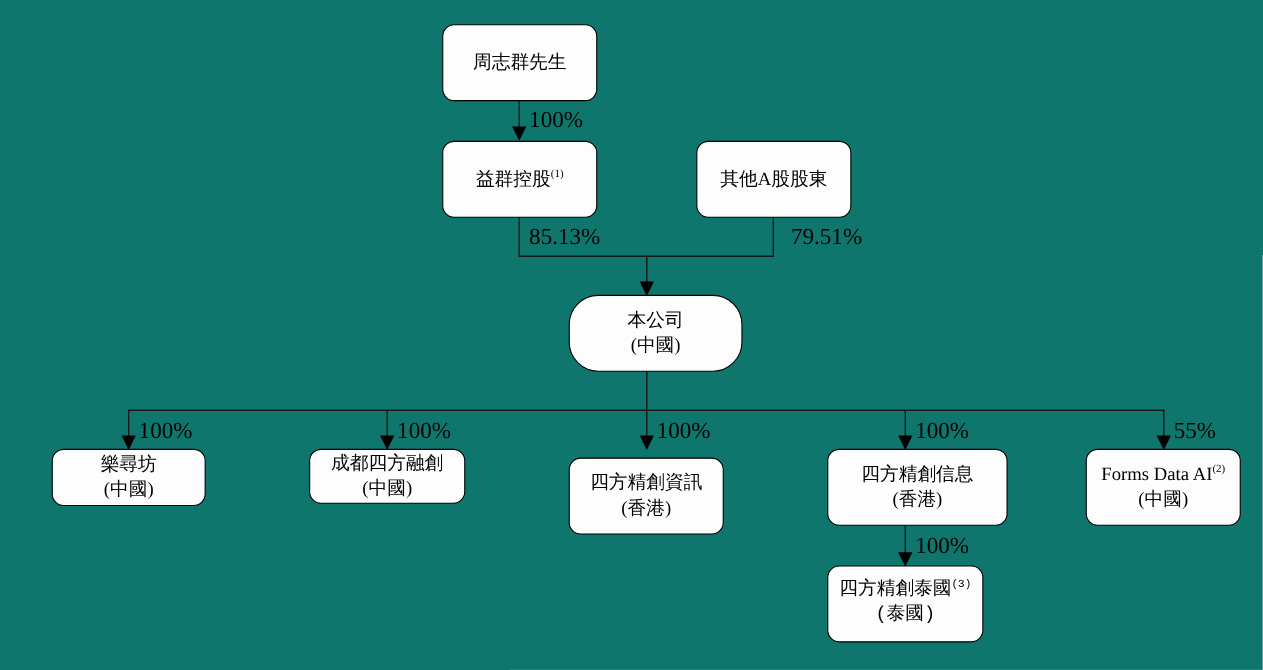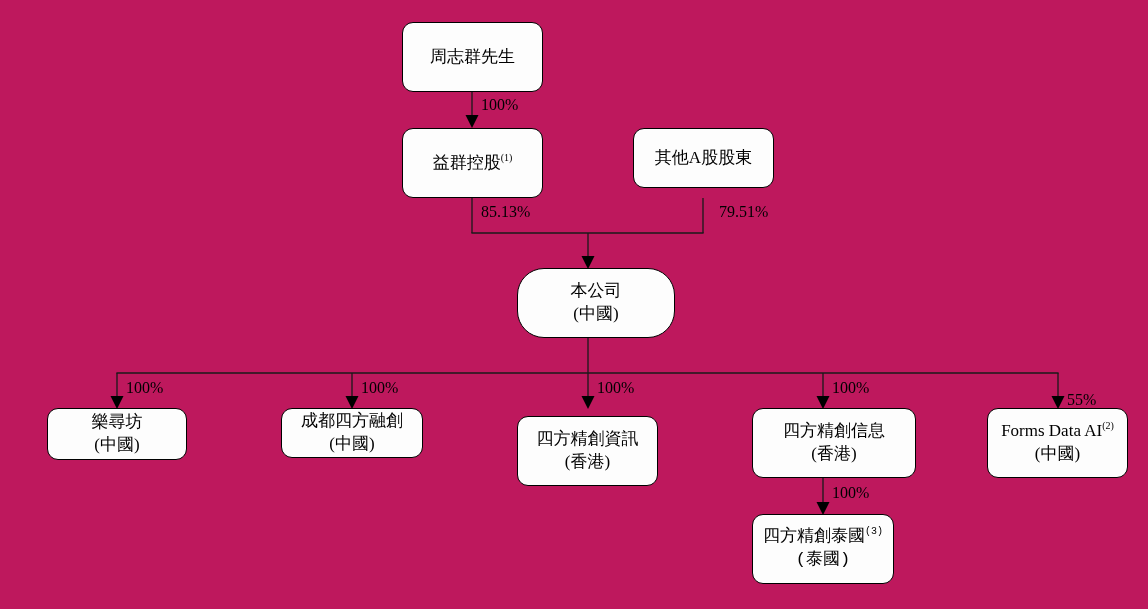--- a/index.html
+++ b/index.html
@@ -4,21 +4,21 @@
 <style>
   html, body {
     margin: 0;
     padding: 0;
     background: #ffffff;
   }
   #canvas {
     position: relative;
     width: 1148px;
     height: 609px;
-    background: #be185d;
+    background: #0f766e;
     font-family: "Liberation Serif", "DejaVu Serif", serif;
     color: #000000;
     overflow: hidden;
   }
   #connectors {
     position: absolute;
     left: 0;
     top: 0;
     width: 1148px;
     height: 609px;
@@ -39,44 +39,44 @@
     line-height: 1.35;
     z-index: 1;
   }
   .node sup {
     font-size: 10px;
     line-height: 0;
     vertical-align: super;
   }
   .edge-label {
     position: absolute;
-    font-size: 16px;
+    font-size: 21px;
     white-space: nowrap;
     z-index: 1;
   }
   
   #n-founder   { left: 402px; top: 22px;  width: 141px; height: 70px; }
   #n-yiqun     { left: 402px; top: 128px; width: 141px; height: 70px; }
-  #n-other-a   { left: 633px; top: 128px; width: 141px; height: 60px; }
+  #n-other-a   { left: 633px; top: 128px; width: 141px; height: 70px; }
   #n-company   { left: 517px; top: 268px; width: 158px; height: 70px; border-radius: 27px; }
   #n-lexunfang { left: 47px;  top: 408px; width: 140px; height: 52px; }
   #n-chengdu   { left: 281px; top: 408px; width: 142px; height: 50px; }
   #n-hk-info1  { left: 517px; top: 416px; width: 141px; height: 70px; }
   #n-hk-info2  { left: 752px; top: 408px; width: 164px; height: 70px; }
   #n-formsdata { left: 987px; top: 408px; width: 141px; height: 70px; }
   #n-thailand  { left: 752px; top: 514px; width: 142px; height: 70px; font-family: Liberation Mono, monospace; }
   
   #l-founder-yiqun { left: 481px;  top: 96px;  }
   #l-yiqun-co      { left: 481px;  top: 203px; }
   #l-other-co      { left: 719px;  top: 203px; }
   #l-b1            { left: 126px;  top: 379px; }
   #l-b2            { left: 361px;  top: 379px; }
   #l-b3            { left: 597px;  top: 379px; }
   #l-b4            { left: 832px;  top: 379px; }
-  #l-b5            { left: 1067px; top: 379px; margin-top: 12px; }
+  #l-b5            { left: 1067px; top: 379px; }
   #l-thai          { left: 832px;  top: 484px; }
 </style>
 </head>
 <body>
 
 <div id="canvas">
 
   <svg id="connectors" viewBox="0 0 1148 609" xmlns="http://www.w3.org/2000/svg">
     <g stroke="#1a1a1a" stroke-width="1.3" fill="none">
 

